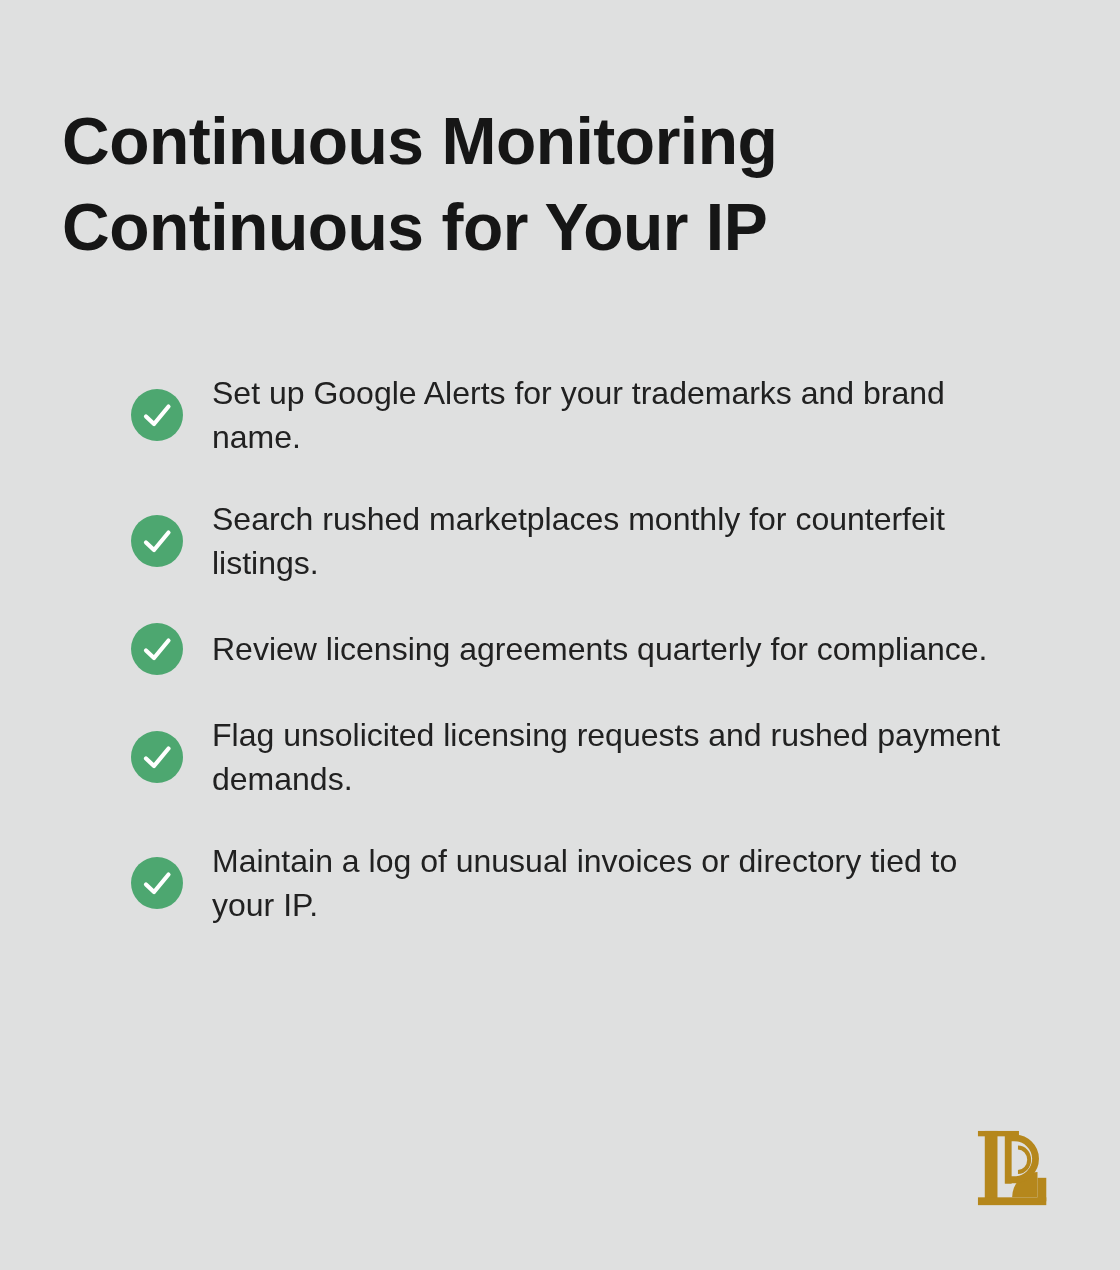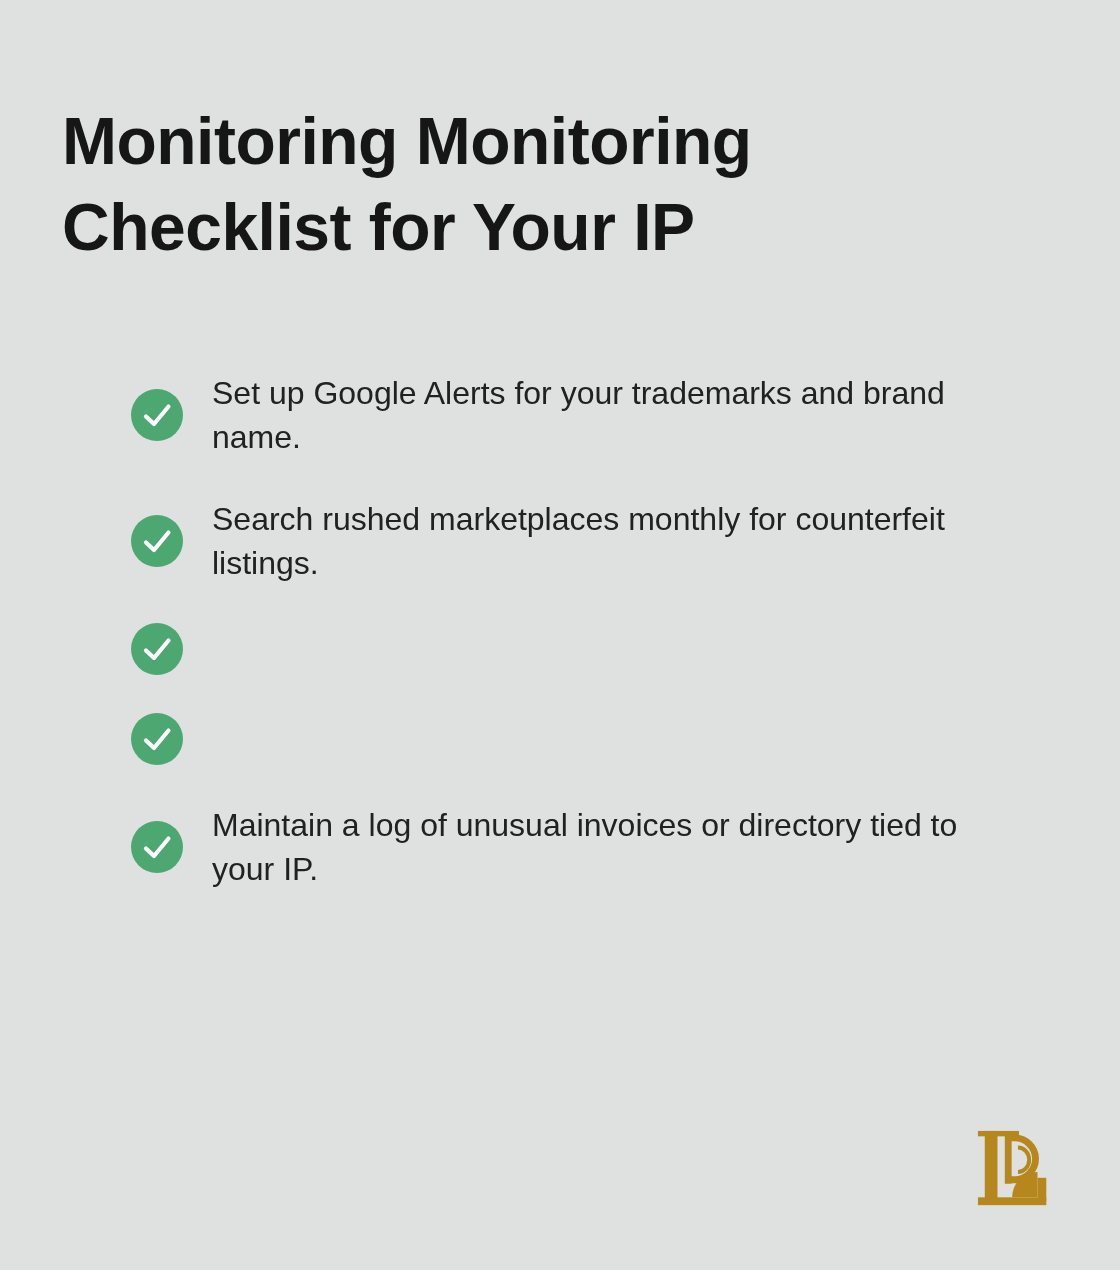--- a/index.html
+++ b/index.html
@@ -68,21 +68,21 @@
     height: 84px;
     color: var(--gold, #B5871C);
   }
   .brand-logo svg { display: block; width: 82px; height: 84px; }
 </style>
 </head>
 <body>
 
 <div class="page" style="--bg: #DFE0E0; --title-color: #161616; --body-color: #212121; --green: #4DA770; --check: #FFFFFF; --gold: #B5871C;">
 
-  <h1 class="page-title">Monitoring Monitoring Checklist for Your IP</h1>
+  <h1 class="page-title">Continuous Monitoring Continuous for Your IP</h1>
 
   <ul class="checklist">
 
     <li class="check-item">
       <span class="check-icon">
         <svg viewBox="0 0 52 52">
             <circle cx="26" cy="26" r="26"></circle>
             <path d="M15 27.5 L23 35 L37.5 17.5"></path>
           </svg>
       </span>
@@ -99,29 +99,31 @@
       <span class="check-text">Search rushed marketplaces monthly for counterfeit listings.</span>
     </li>
 
     <li class="check-item">
       <span class="check-icon">
         <svg viewBox="0 0 52 52">
             <circle cx="26" cy="26" r="26"></circle>
             <path d="M15 27.5 L23 35 L37.5 17.5"></path>
           </svg>
       </span>
+      <span class="check-text">Review licensing agreements quarterly for compliance.</span>
     </li>
 
     <li class="check-item">
       <span class="check-icon">
         <svg viewBox="0 0 52 52">
             <circle cx="26" cy="26" r="26"></circle>
             <path d="M15 27.5 L23 35 L37.5 17.5"></path>
           </svg>
       </span>
+      <span class="check-text">Flag unsolicited licensing requests and rushed payment demands.</span>
     </li>
 
 
     <li class="check-item">
       <span class="check-icon">
         <svg viewBox="0 0 52 52">
             <circle cx="26" cy="26" r="26"></circle>
             <path d="M15 27.5 L23 35 L37.5 17.5"></path>
           </svg>
       </span>

